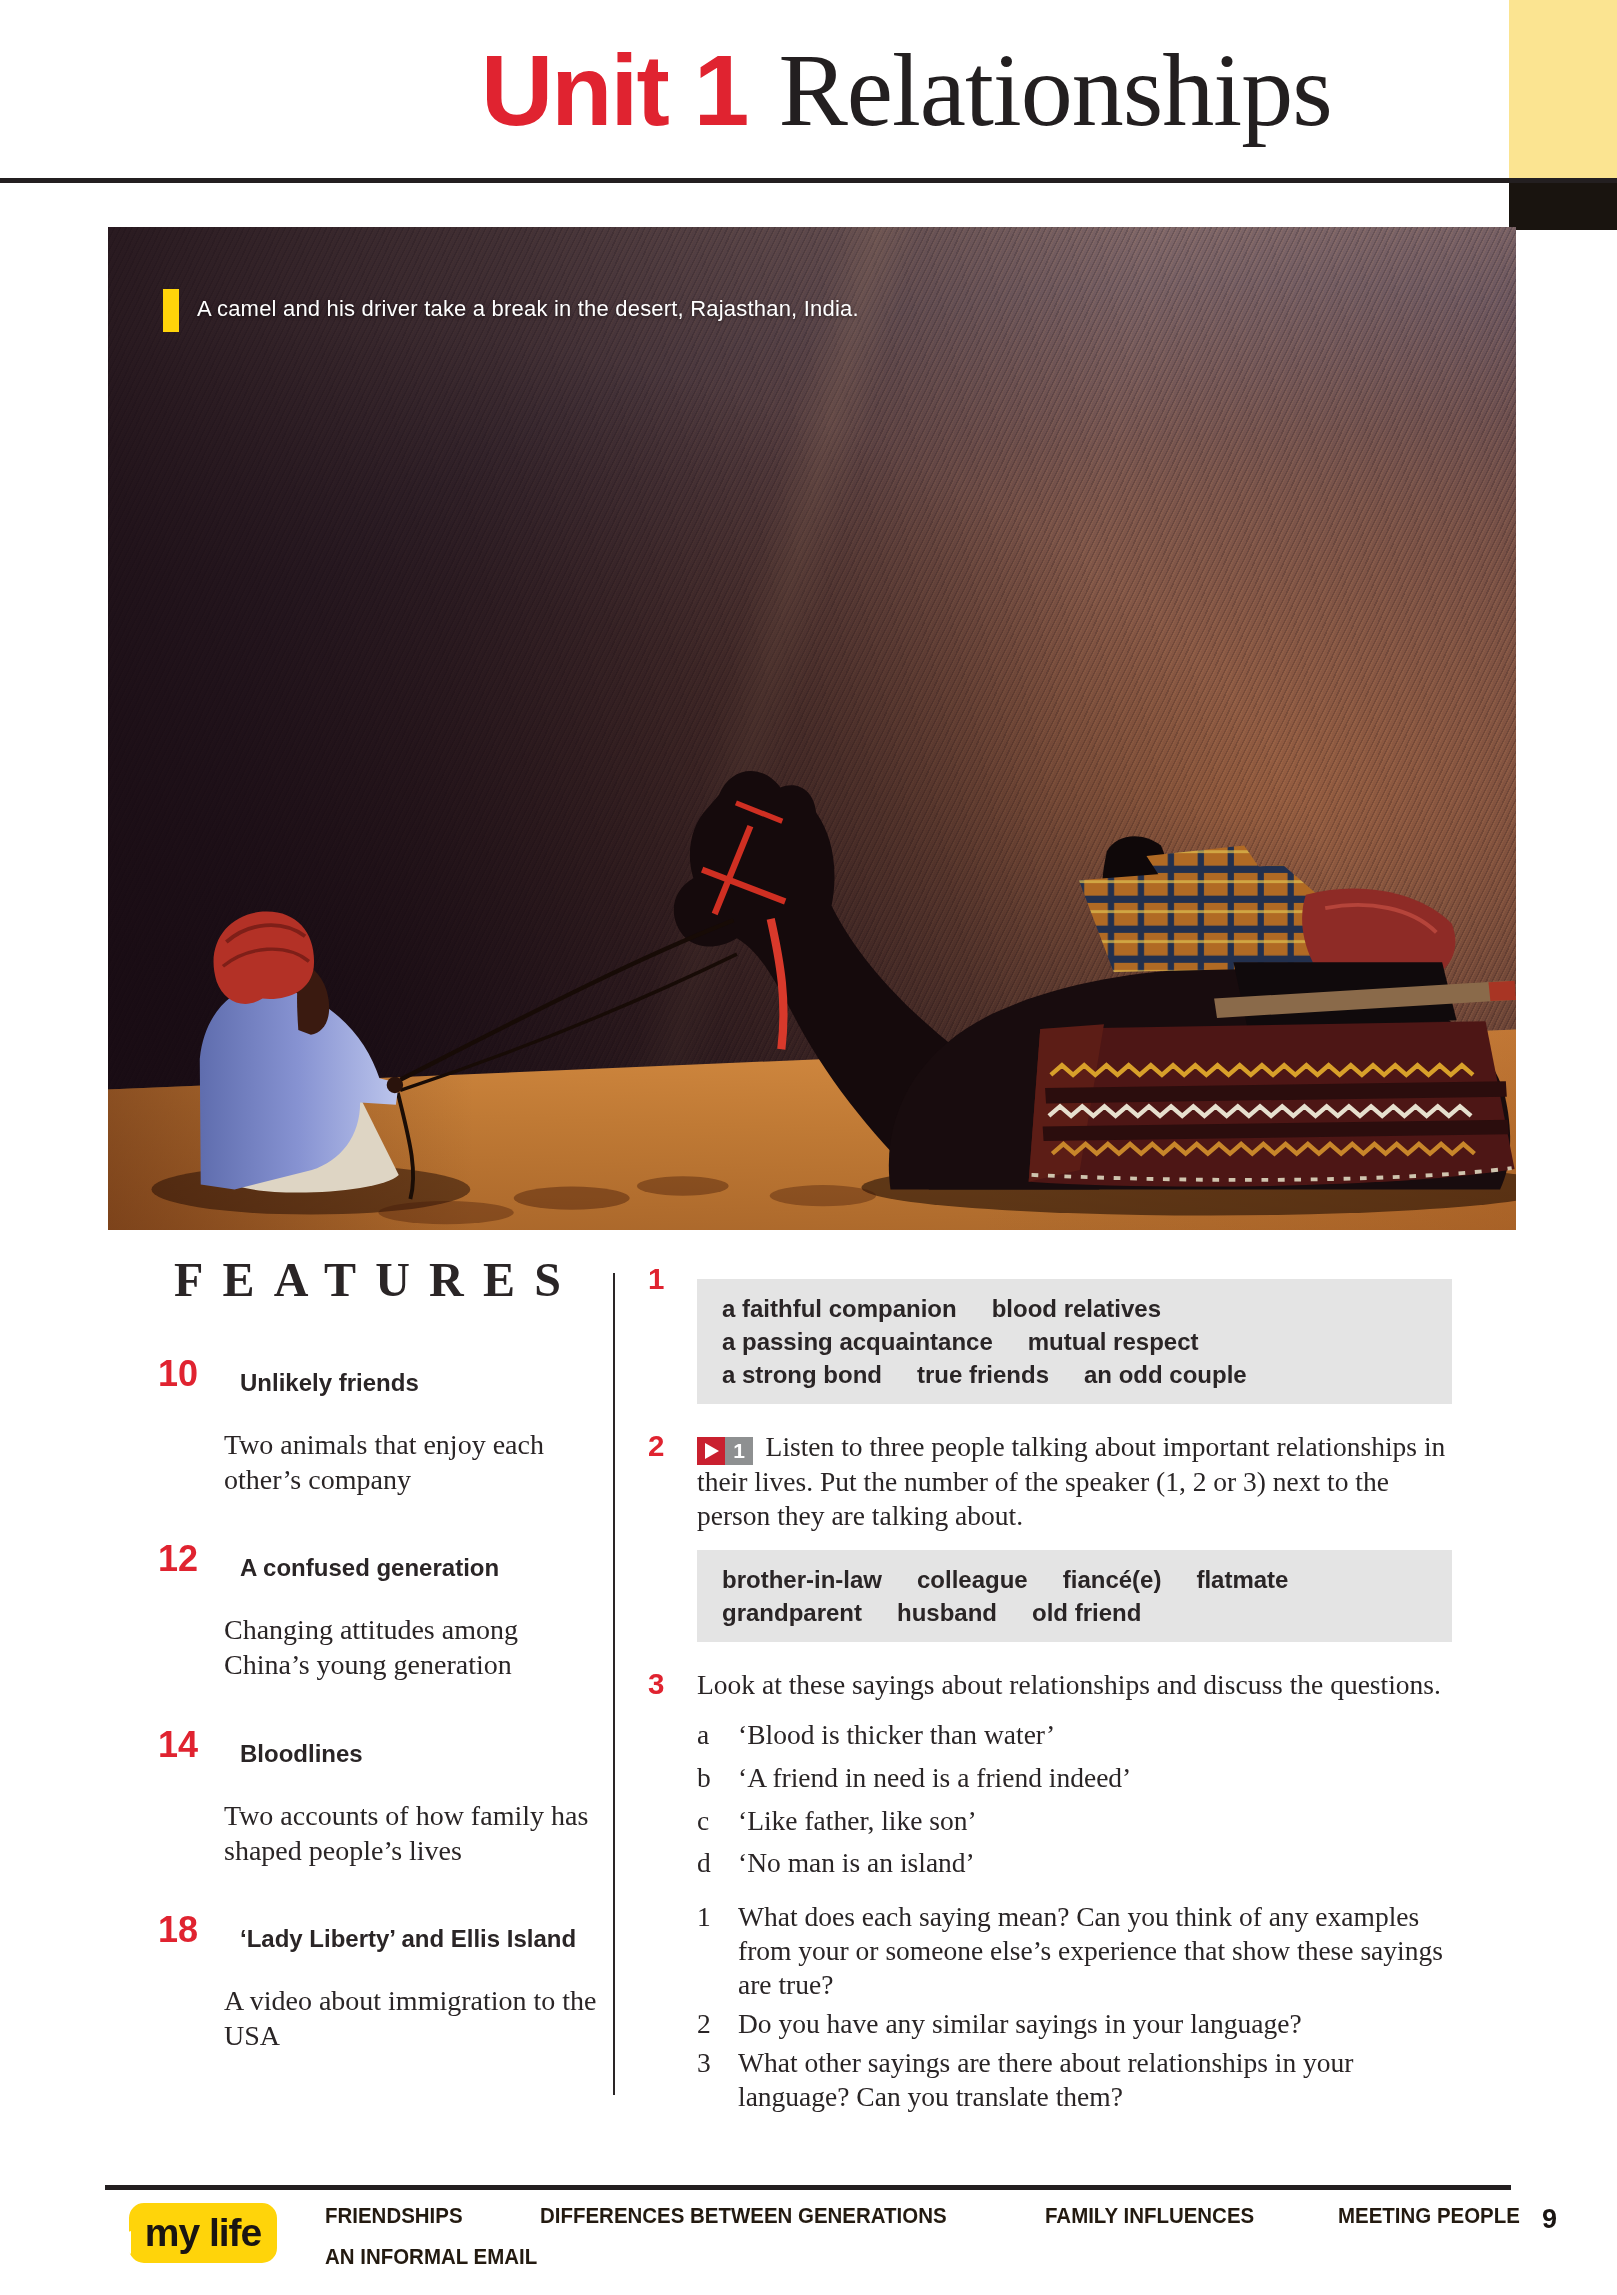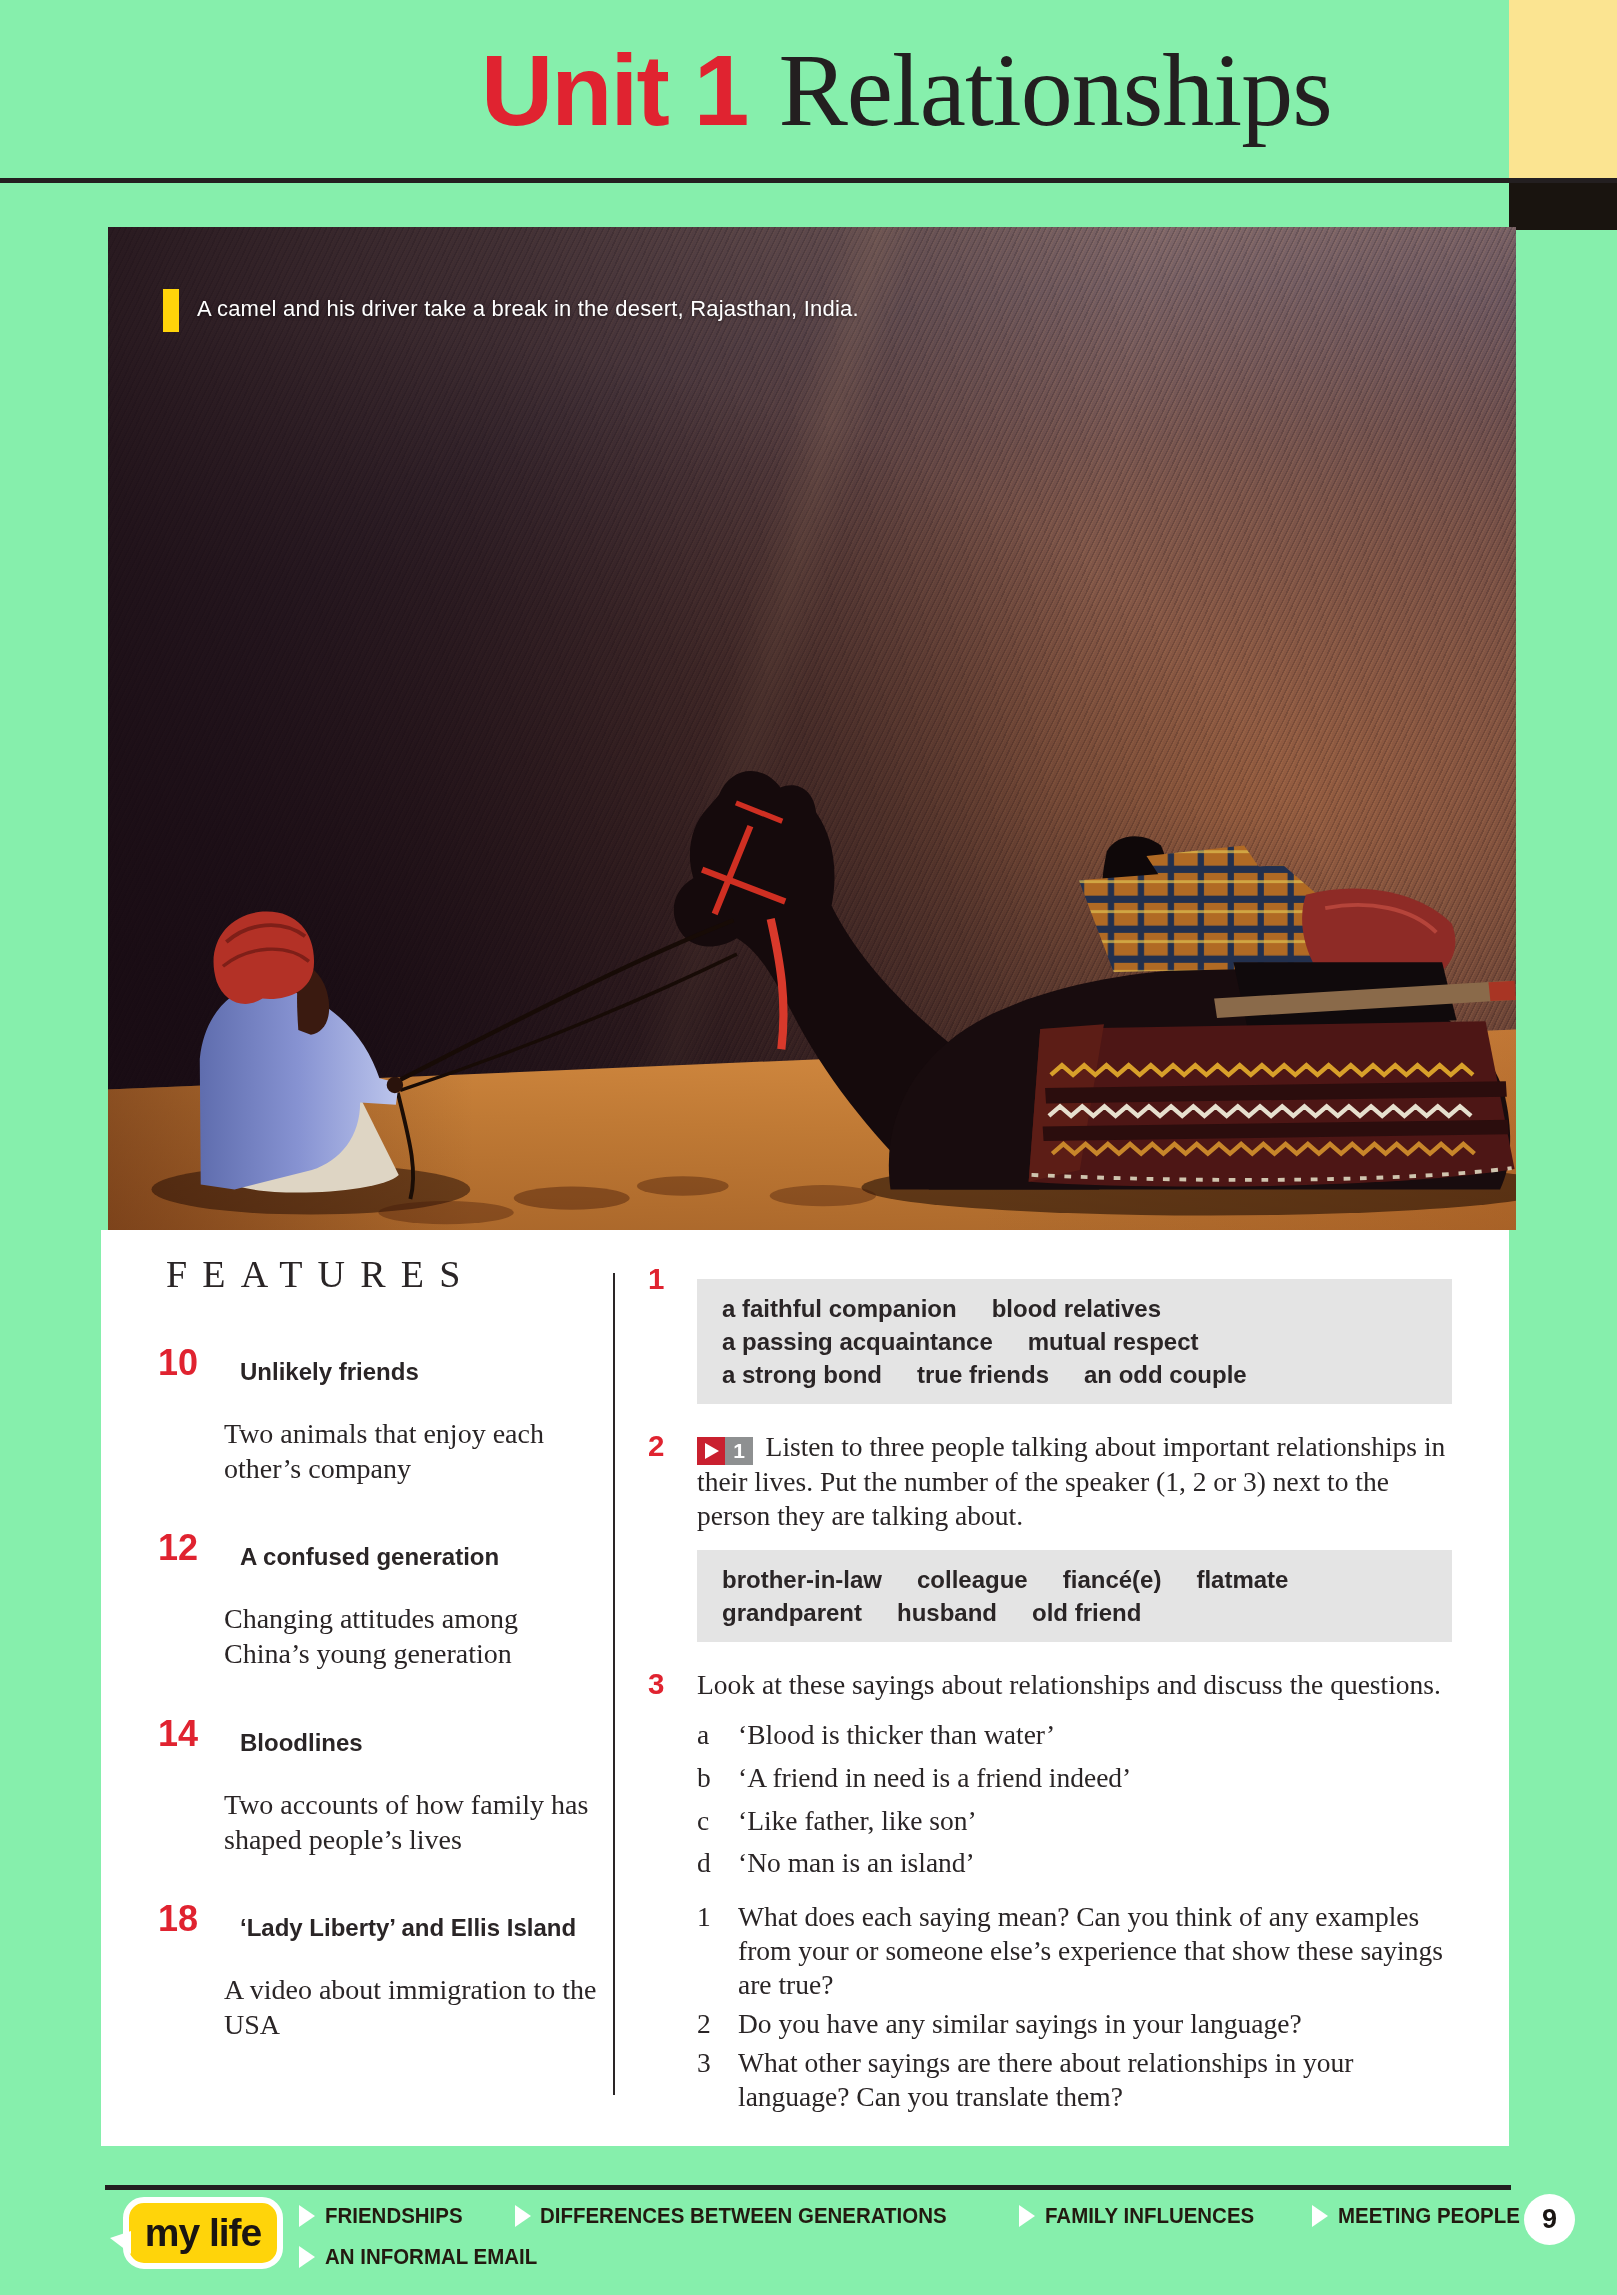--- a/index.html
+++ b/index.html
@@ -1,16 +1,16 @@
 <!DOCTYPE html>
 <html style="font-size:7.7px"><head>
 <meta charset="utf-8">
 <style>
   html,body{margin:0;padding:0;background:#FFD40A;}
-  #page{position:relative;width:1617px;height:2295px;background:#86efac;overflow:hidden;
+  #page{position:relative;width:1617px;height:2295px;background:#ffffff;overflow:hidden;
         font-family:"Liberation Sans",sans-serif;color:#262022;}
 
   
   .title-row{position:absolute;left:481px;top:38px;display:flex;align-items:baseline;gap:31px;line-height:1;}
   .unit-label{font-family:"Liberation Sans",sans-serif;font-weight:700;font-size:100px;color:#E02330;letter-spacing:-1.9px;}
   .unit-title{font-family:"Liberation Serif",serif;font-weight:400;font-size:104px;color:#231F20;letter-spacing:-1px;}
   .pale-strip{position:absolute;right:0;top:0;width:108px;height:178px;background:#FBE491;}
   .header-rule{position:absolute;left:0;top:178px;width:1617px;height:4.8px;background:#231F20;}
   .corner-band{position:absolute;right:0;top:183px;width:108px;height:47px;background:#19140F;}
 
@@ -34,22 +34,22 @@
   .ph-svg{position:absolute;inset:0;width:100%;height:100%;}
   .cap-bar{position:absolute;left:55px;top:62px;width:16.4px;height:43px;background:#FFD40A;}
   .caption{position:absolute;left:89px;top:69px;font-size:22px;color:#ffffff;letter-spacing:0.2px;
            text-shadow:0 1px 3.9px rgba(0,0,0,.55);}
 
   
   .panel{position:absolute;left:101px;top:1230px;width:1408px;height:916px;background:#ffffff;}
   .col-divider{position:absolute;left:512px;top:43px;width:1.9px;height:822px;background:#2a2526;}
 
   .features{position:absolute;left:57px;top:22px;width:444px;}
-  .features h2{margin:0 0 46px 8px;font-family:"Liberation Serif",serif;font-weight:400;
-               font-size:38px;letter-spacing:.40em;color:#2a2526;}
+  .features h2{margin:0 0 46px 16px;font-family:"Liberation Serif",serif;font-weight:700;
+               font-size:48px;letter-spacing:.40em;color:#2a2526;}
   .feature-item{display:grid;grid-template-columns:66px 1fr;margin-bottom:41px;}
   .f-num{font-weight:700;font-size:36px;color:#E02330;line-height:1.18;}
   .f-title{font-weight:700;font-size:24px;color:#2a2526;line-height:1.18;margin:16px;}
   .f-desc{grid-column:2;font-family:"Liberation Serif",serif;font-size:28px;line-height:1.26;margin:13.5px 0 0 0;color:#2a2526;}
 
   .exercises{position:absolute;left:547px;top:33px;width:816px;}
   .exercise{display:grid;grid-template-columns:49px 1fr;margin-bottom:26px;}
   .ex-num{font-weight:700;font-size:29.5px;color:#E02330;line-height:1.1;}
   .ex-body{width:755px;}
   .ex-text{font-family:"Liberation Serif",serif;font-size:27.5px;line-height:1.26;margin:0;color:#2a2526;}

